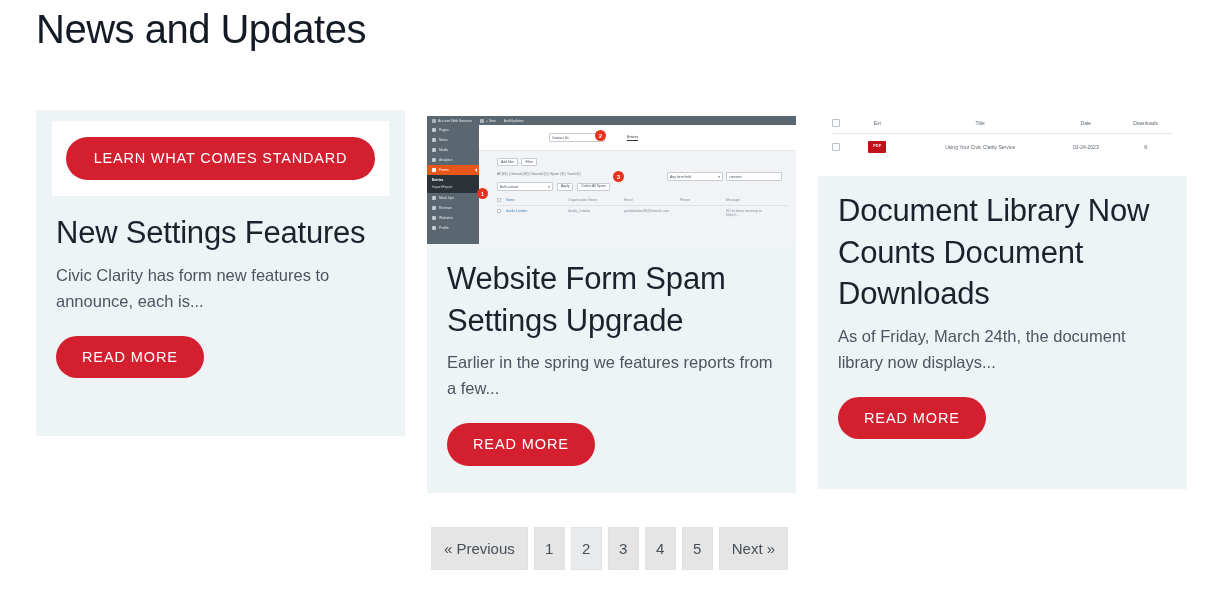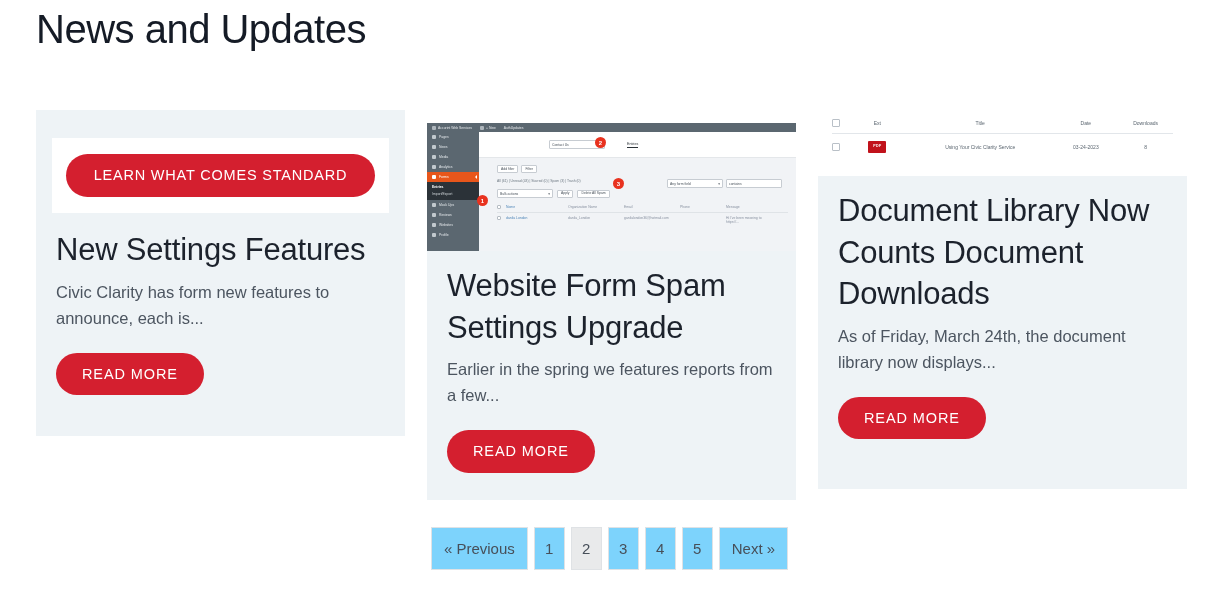--- a/index.html
+++ b/index.html
@@ -24,21 +24,21 @@
   }
 
   
   .cards { position: absolute; left: 0; top: 110px; width: 1219px; }
   .card {
     position: absolute;
     background: #eef3f6;
     width: 369px;
   }
   .card-1 { left: 36px;  top: 0px;  height: 326px; }
-  .card-2 { left: 427px; top: 13px;  height: 377px; }
+  .card-2 { left: 427px; top: 6px;  height: 377px; }
   .card-3 { left: 818px; top: 0px;  height: 379px; }
 
   .card-body { padding: 0 20px; }
   .card-title {
     font-size: 31px;
     font-weight: 300;
     line-height: 1.34;
     color: #1c222c;
     letter-spacing: -0.2px;
   }
@@ -62,21 +62,21 @@
     border-radius: 28px;
     padding: 14px 26px 14px 26px;
     border: none;
     cursor: pointer;
     line-height: 1;
   }
 
   
   .thumb-1 {
     background: #ffffff;
-    margin: 28px 16px 0 16px;
+    margin: 11px 16px 0 16px;
     height: 75px;
     display: flex;
     align-items: center;
     justify-content: center;
   }
   .pill-cta {
     background: #d41f2f;
     color: #fff;
     border: none;
     border-radius: 30px;
@@ -212,21 +212,21 @@
     padding: 4px 5px; border-radius: 1px; line-height: 1;
   }
 
   
   .pagination {
     position: absolute; left: 0; top: 527px; width: 1219px;
     display: flex; justify-content: center; gap: 6px;
   }
   .pg {
     min-width: 31px; height: 43px;
-    border: 1px solid #dfe2e5; background: #7dd3fc;
+    border: 1px solid #dfe2e5; background: #e5e5e5;
     display: flex; align-items: center; justify-content: center;
     font-size: 15px; color: #474f59; padding: 0 12px;
     cursor: pointer; line-height: 1;
   }
   .pg.num { padding: 0; width: 31px; }
   .pg.active { background: #e9eaeb; }
 </style>
 </head>
 <body>
 

